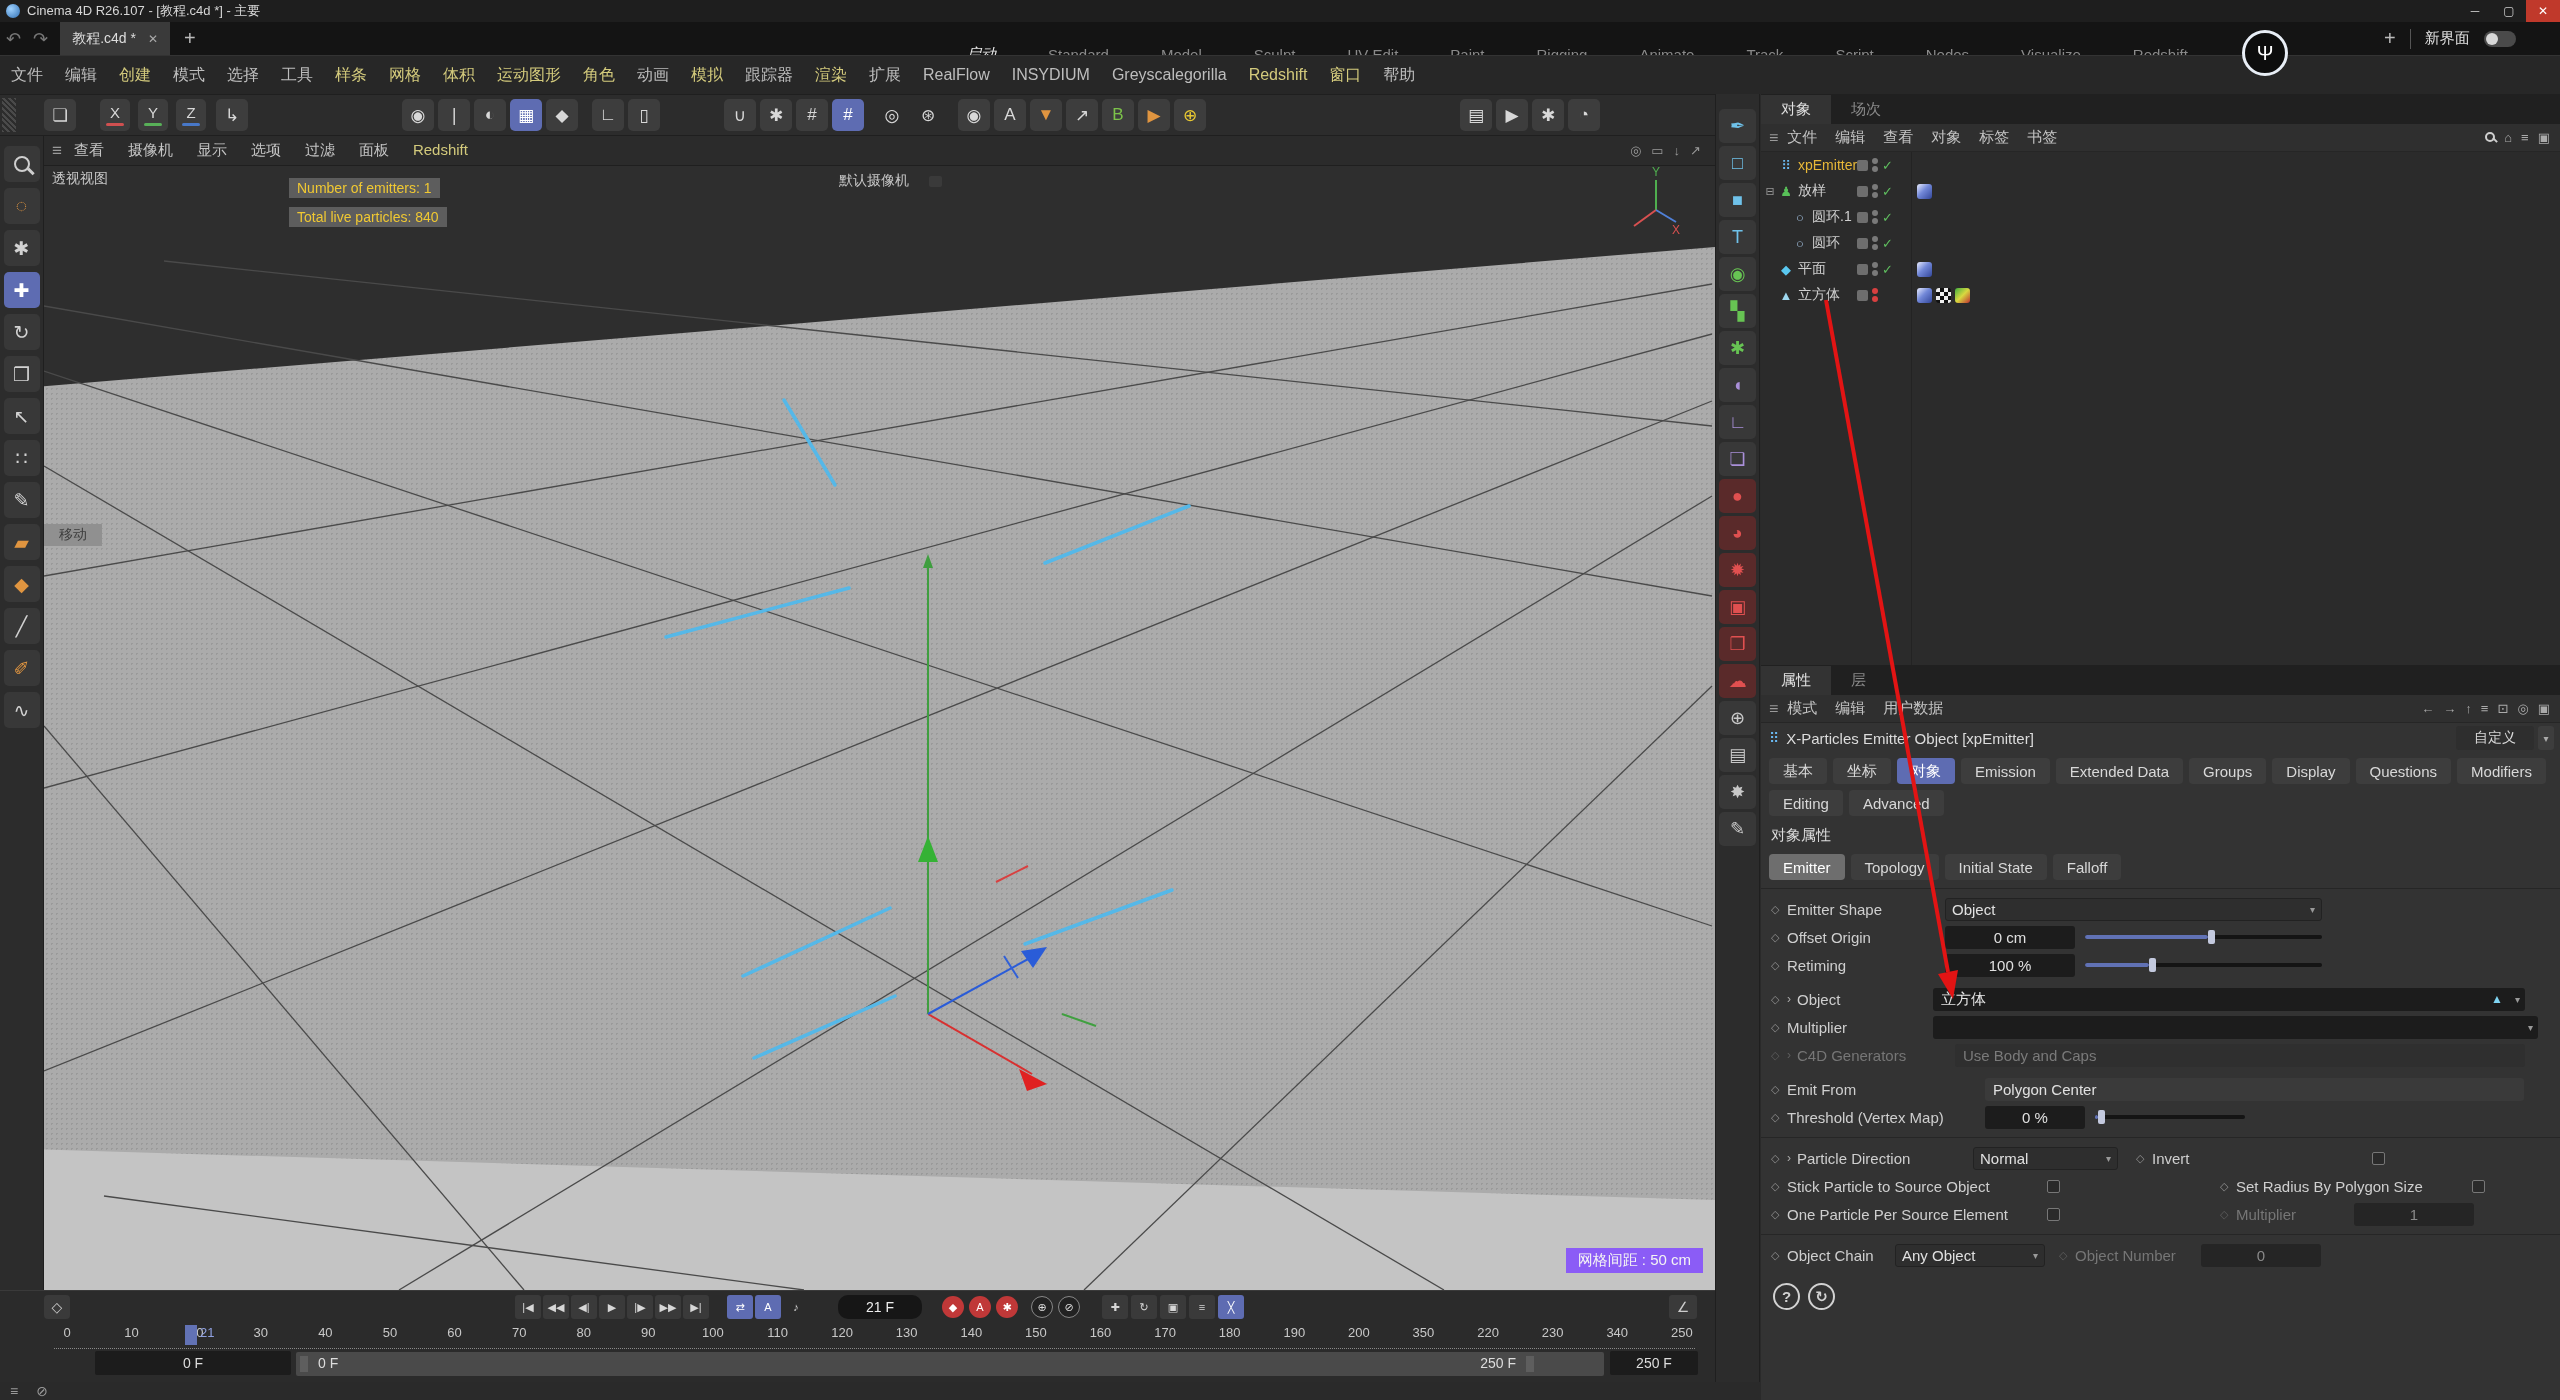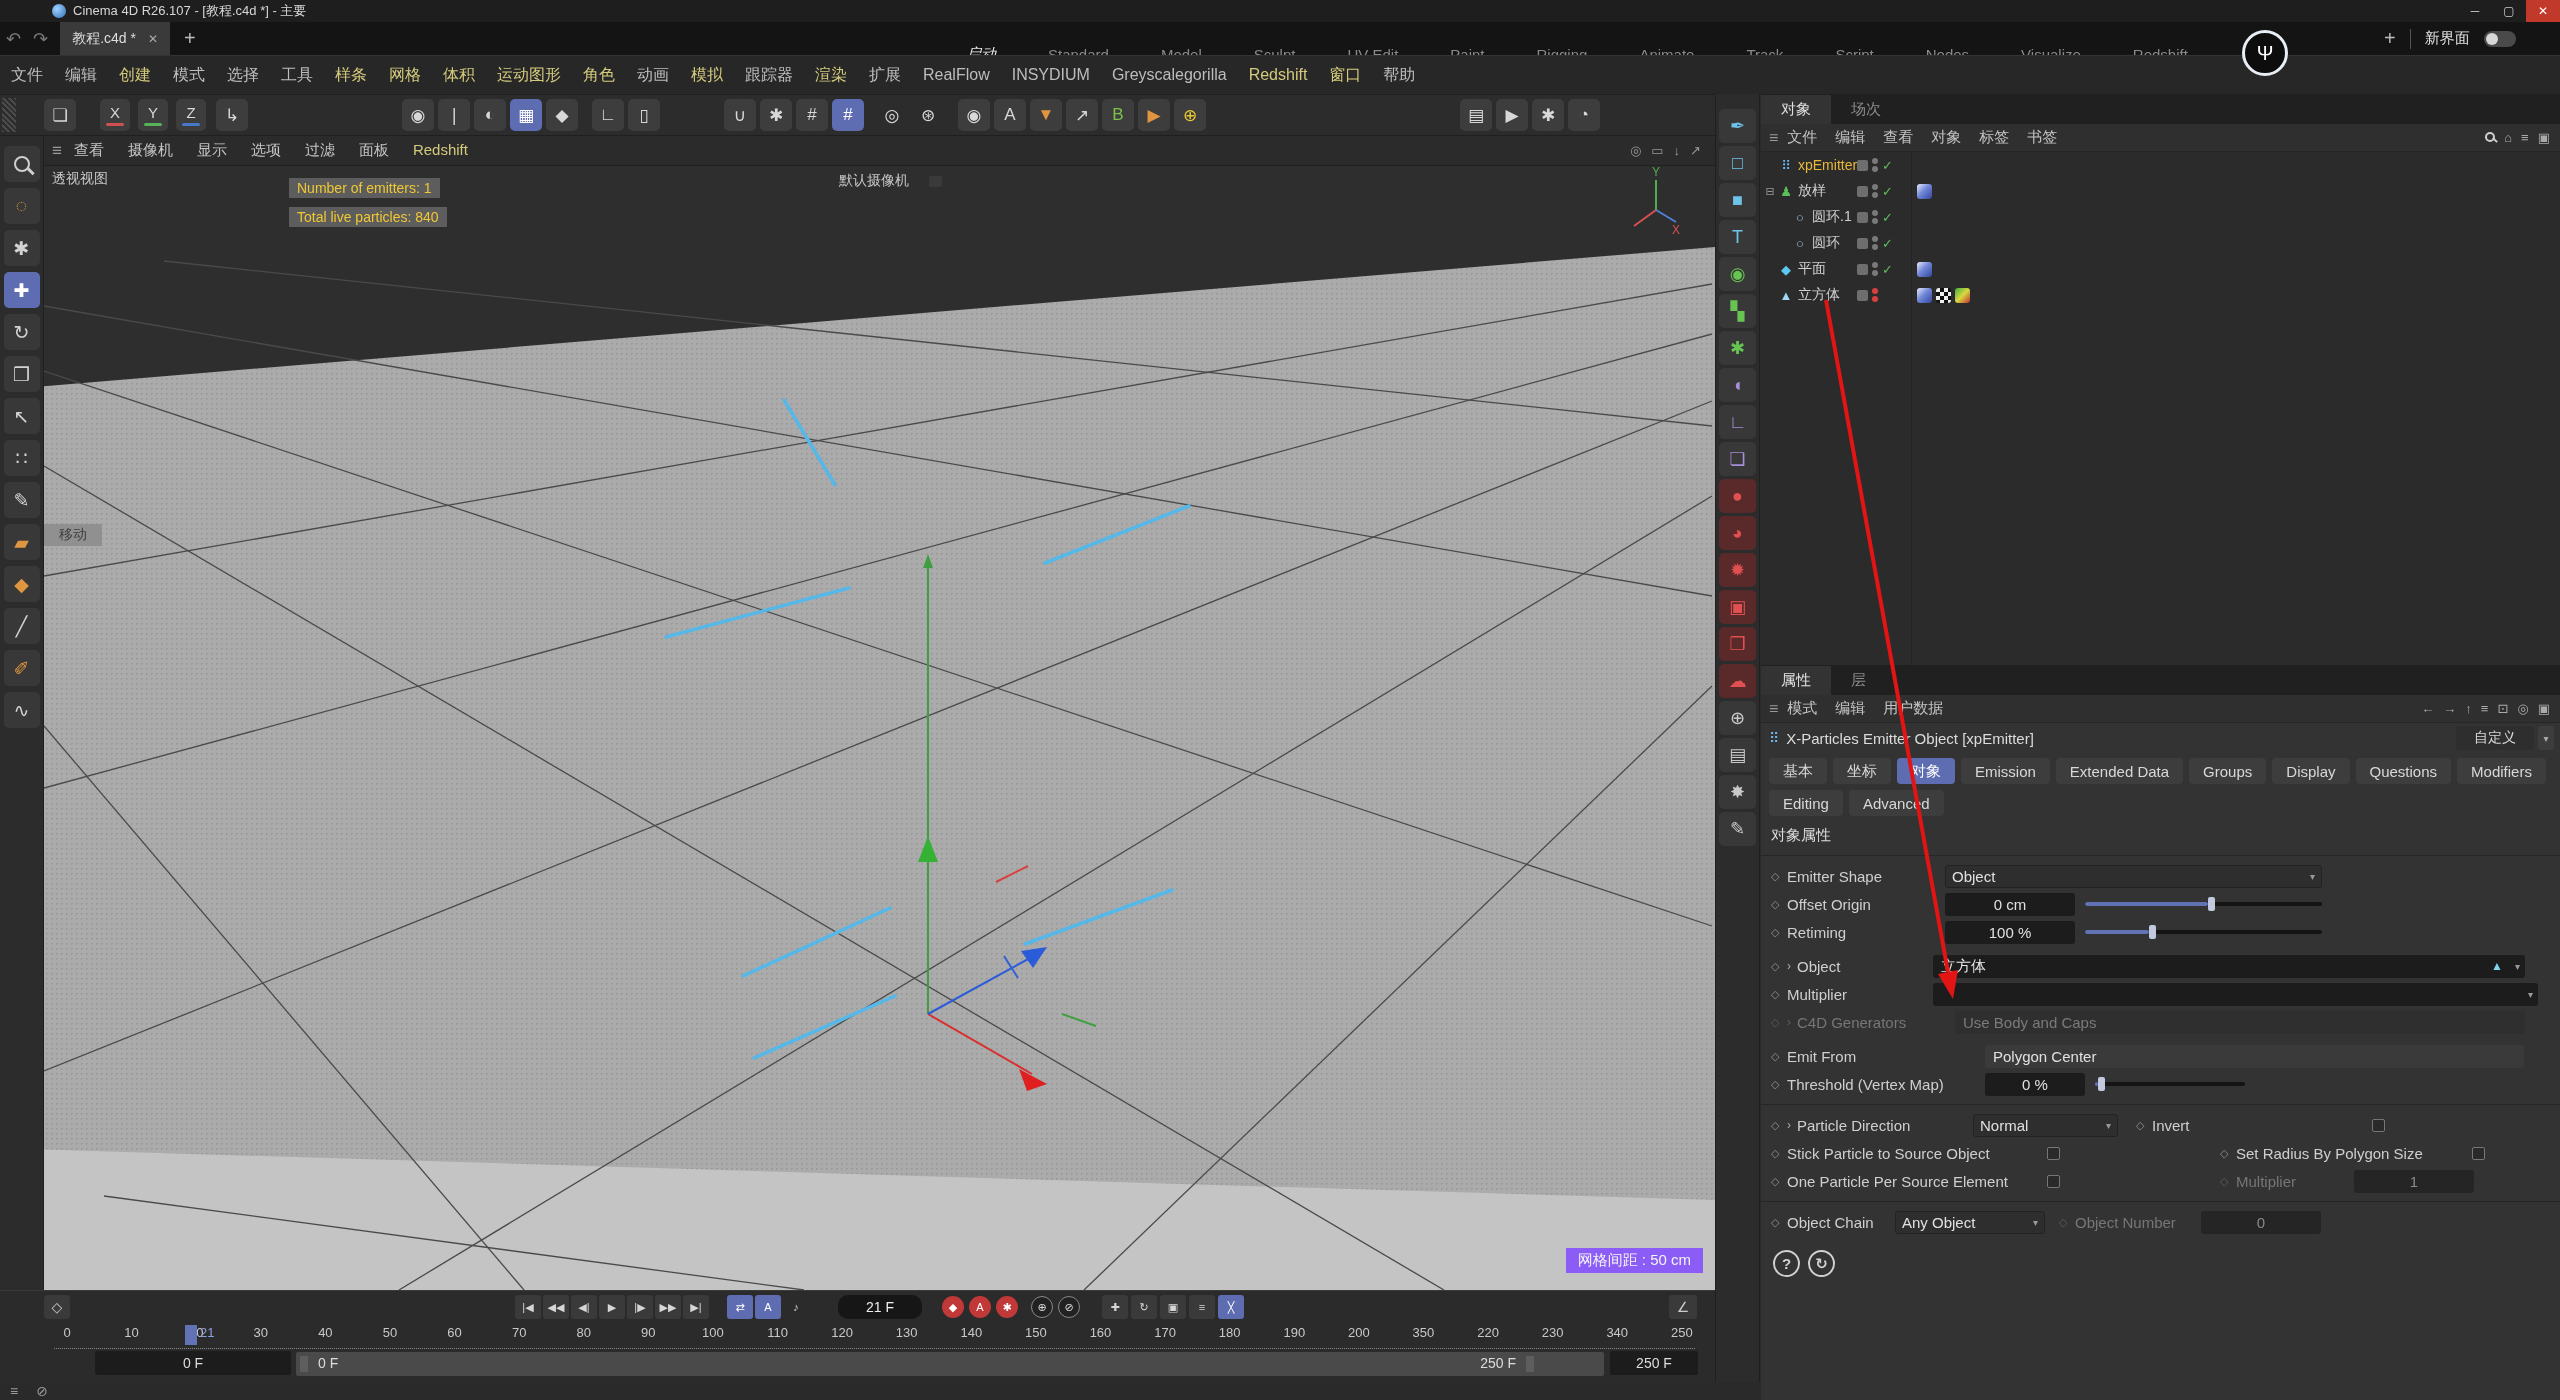--- a/index.html
+++ b/index.html
@@ -1,20 +1,20 @@
 <!DOCTYPE html>
 <html><head>
 <meta charset="utf-8">
 <style>
   html,body{margin:0;padding:0;background:#1a1a1a;}
   *{box-sizing:border-box;font-family:"Liberation Sans","DejaVu Sans",sans-serif;}
   #root{position:relative;width:2560px;height:1400px;background:#2a2a2a;overflow:hidden;color:#c8c8c8;}
   .abs{position:absolute;}
   
-  #titlebar{left:0;top:0;width:2560px;height:22px;background:#1e1e1e;display:flex;align-items:center;font-size:13px;color:#d6d6d6;padding-left:46px;}
+  #titlebar{left:0;top:0;width:2560px;height:22px;background:#1e1e1e;display:flex;align-items:center;font-size:13px;color:#d6d6d6;}
   #titlebar .appicon{width:14px;height:14px;border-radius:50%;background:radial-gradient(circle at 35% 35%,#9fd2ff,#2f6fb4);margin:0 7px 0 6px;}
   .wincontrols{position:absolute;right:0;top:0;height:22px;display:flex;}
   .wincontrols div{width:34px;height:22px;display:flex;align-items:center;justify-content:center;font-size:12px;color:#cfcfcf;}
   .wincontrols .close{background:#c0392b;color:#fff;}
   
   #tabrow{left:0;top:22px;width:2560px;height:33px;background:#141414;display:flex;align-items:center;}
   #tabrow .hist{font-size:18px;color:#777;margin:0 6px;}
   .doctab{height:33px;background:#3a3a3a;color:#ddd;display:flex;align-items:center;padding:0 12px;font-size:14px;margin-left:6px;}
   .doctab .x{margin-left:12px;color:#aaa;font-size:12px;}
   .addtab{color:#bbb;font-size:20px;margin-left:14px;}
@@ -757,20 +757,27 @@
         <div class="tabbtn">Emission</div>
         <div class="tabbtn">Extended Data</div>
         <div class="tabbtn">Groups</div>
         <div class="tabbtn">Display</div>
         <div class="tabbtn">Questions</div>
         <div class="tabbtn">Modifiers</div>
         <div class="tabbtn">Editing</div>
         <div class="tabbtn">Advanced</div>
       </div>
   <div class="sectitle">对象属性</div>
+  <div class="tabbtns">
+
+  <div class="tabbtn subactive">Emitter</div>
+        <div class="tabbtn">Topology</div>
+        <div class="tabbtn">Initial State</div>
+        <div class="tabbtn">Falloff</div>
+      </div>
   <div class="pdivider"></div>
 
   <div class="prow">
     <span class="pdia">◇</span>
         <span class="plabel" style="width:150px">Emitter Shape</span>
     <div class="dd" style="width:377px">
       <span>Object</span>
           <span class="caret">▾</span>
     </div>
   </div>

